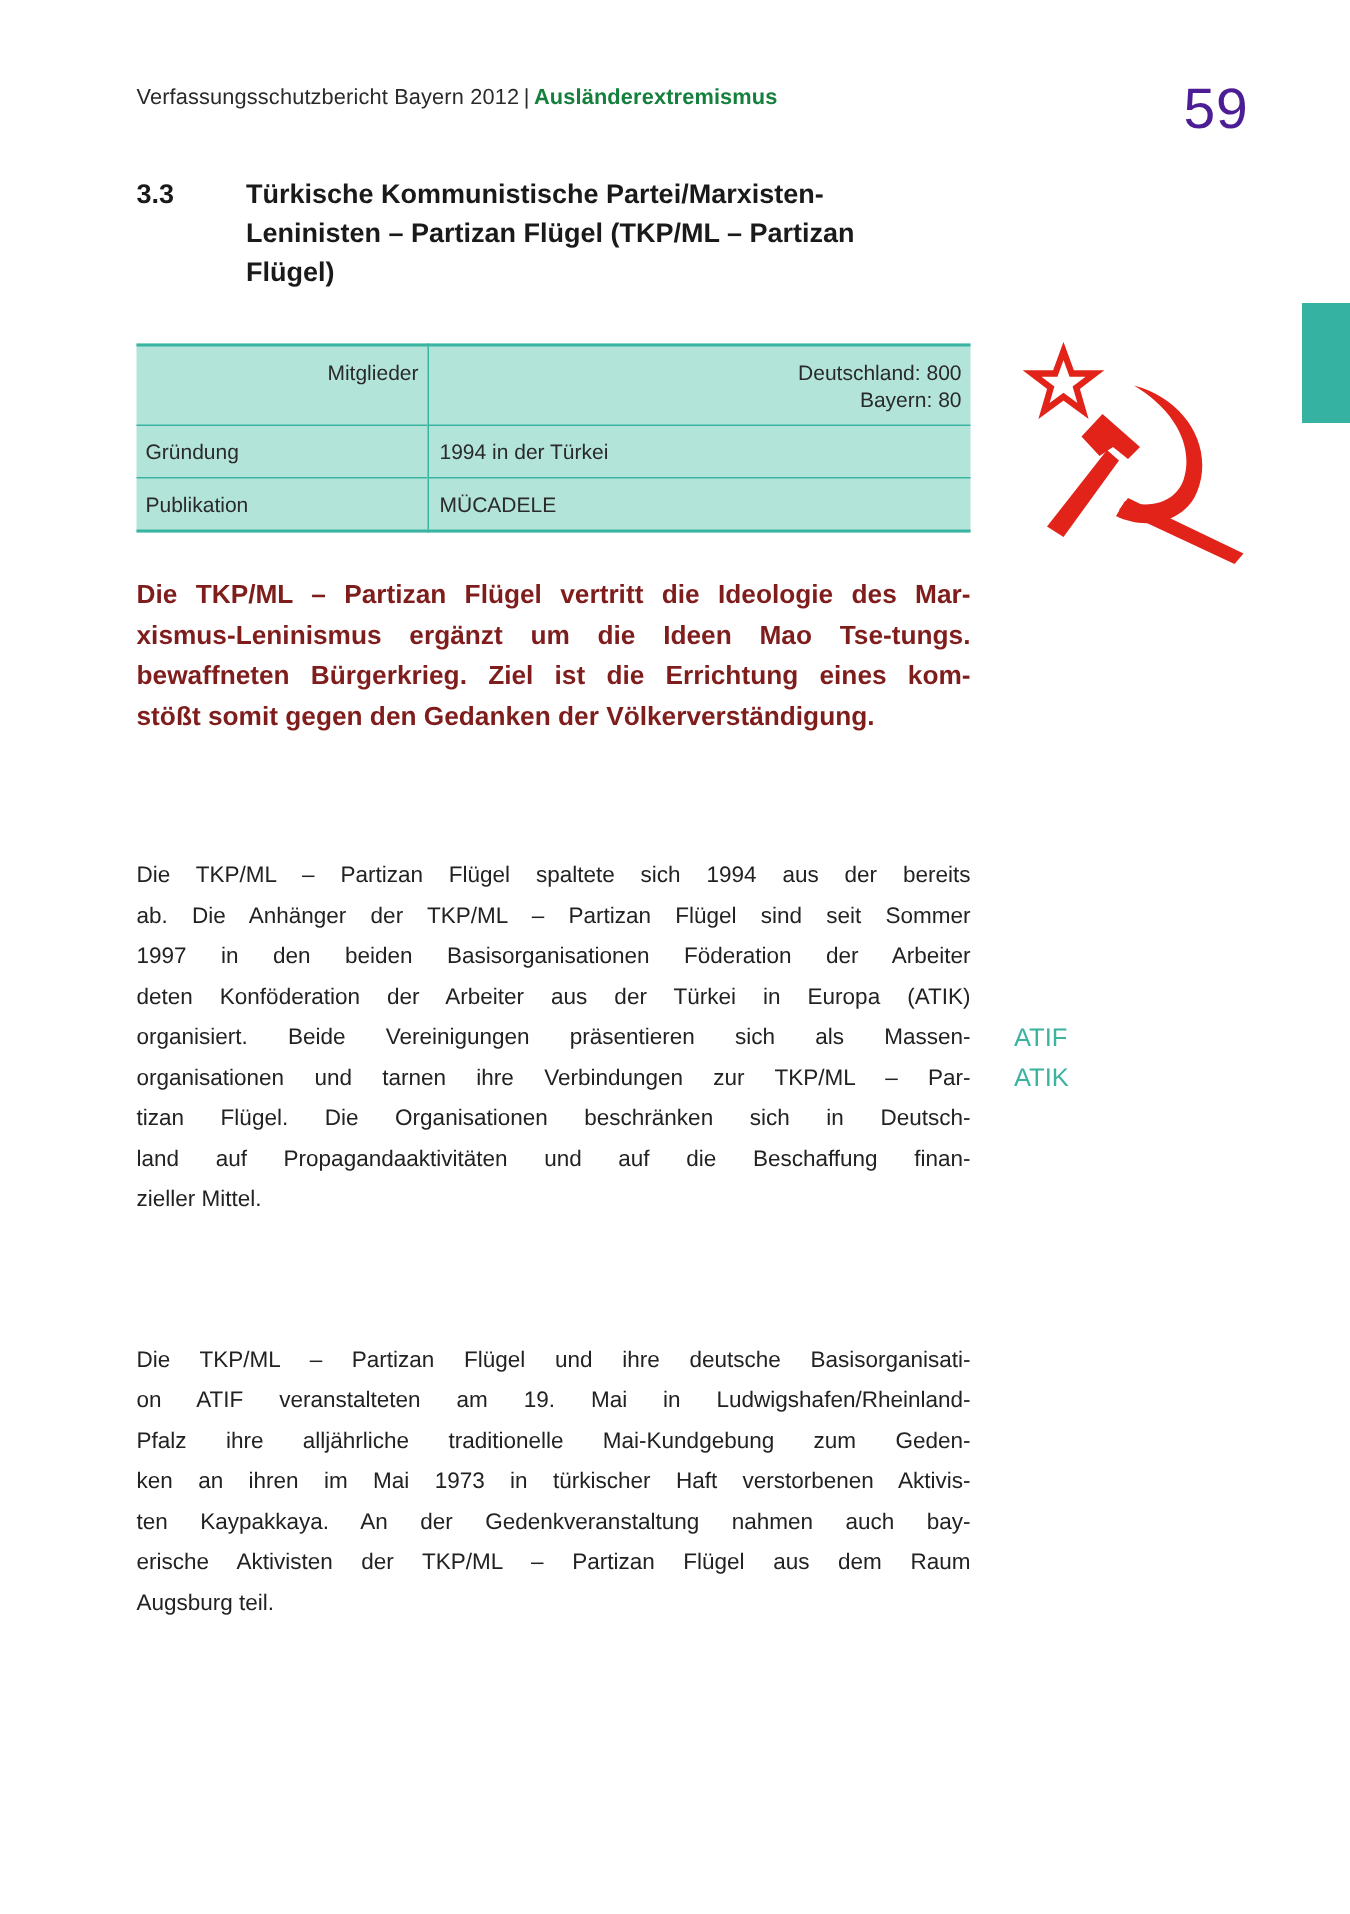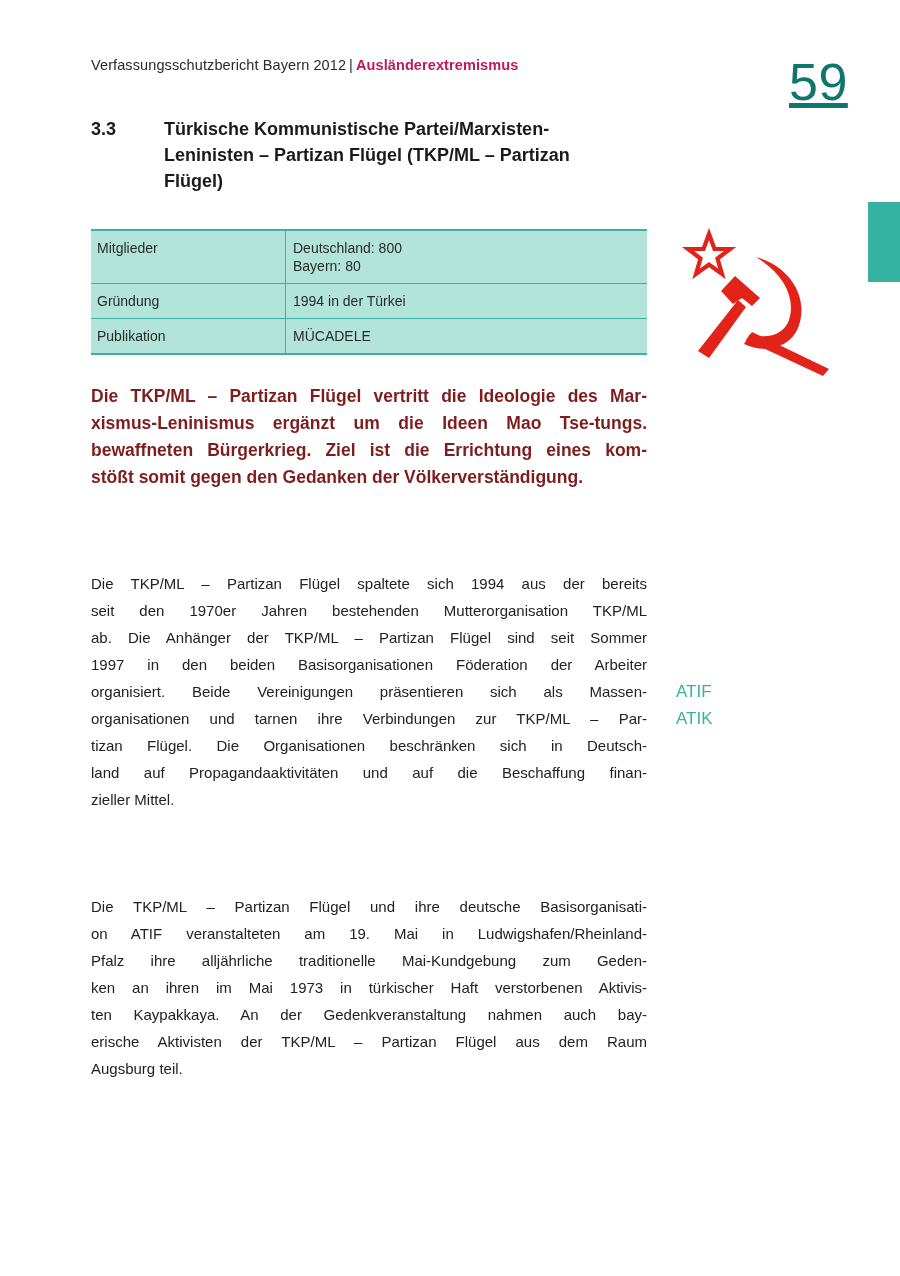--- a/index.html
+++ b/index.html
@@ -19,31 +19,30 @@
       position: absolute;
       left: 91px;
       top: 57px;
       font-size: 14.5px;
       letter-spacing: 0.1px;
       color: #2a2a2a;
       white-space: nowrap;
     }
     .running-header .sep { margin: 0 3px; }
     .running-header .section {
-      color: #be185d;
+      color: #15803d;
       font-weight: bold;
     }
     .page-number {
       position: absolute;
       left: 789px;
       top: 52px;
-      font-size: 52px;
-      color: #0f766e;
+      font-size: 38px;
+      color: #4c1d95;
       letter-spacing: 0.5px;
-      text-decoration: underline;
     }
     .side-tab {
       position: absolute;
       left: 868px;
       top: 202px;
       width: 32px;
       height: 80px;
       background: #36b2a2;
     }
     .section-heading {
@@ -82,21 +81,21 @@
     .fact-table td {
       vertical-align: top;
       padding: 8px 6px 8px 6px;
       line-height: 18px;
     }
     .fact-table td.label {
       width: 182px;
       border-right: 1.5px solid #3ab3a1;
     }
     .fact-table td.value { padding-left: 7px; }
-    .fact-table tr.row-1 td { height: 33px; }
+    .fact-table tr.row-1 td { height: 33px; text-align: right; }
     .emblem {
       position: absolute;
       left: 682px;
       top: 228px;
       width: 150px;
       height: 150px;
     }
     .lead {
       position: absolute;
       left: 91px;
@@ -199,23 +198,23 @@
 
 <div class="lead">
   <span class="lead-line">Die TKP/ML – Partizan Flügel vertritt die Ideologie des Mar-</span>
   <span class="lead-line">xismus-Leninismus ergänzt um die Ideen Mao Tse-tungs.</span>
   <span class="lead-line">bewaffneten Bürgerkrieg. Ziel ist die Errichtung eines kom-</span>
   <span class="lead-line last">stößt somit gegen den Gedanken der Völkerverständigung.</span>
 </div>
 
 <div class="body-text para-1">
   <span class="body-line">Die TKP/ML – Partizan Flügel spaltete sich 1994 aus der bereits</span>
-  <span class="body-line">seit den 1970er Jahren bestehenden Mutterorganisation TKP/ML</span>
   <span class="body-line">ab. Die Anhänger der TKP/ML – Partizan Flügel sind seit Sommer</span>
   <span class="body-line">1997 in den beiden Basisorganisationen Föderation der Arbeiter</span>
+  <span class="body-line">deten Konföderation der Arbeiter aus der Türkei in Europa (ATIK)</span>
   <span class="body-line">organisiert. Beide Vereinigungen präsentieren sich als Massen-</span>
   <span class="body-line">organisationen und tarnen ihre Verbindungen zur TKP/ML – Par-</span>
   <span class="body-line">tizan Flügel. Die Organisationen beschränken sich in Deutsch-</span>
   <span class="body-line">land auf Propagandaaktivitäten und auf die Beschaffung finan-</span>
   <span class="body-line last">zieller Mittel.</span>
 </div>
 
 <div class="margin-note atif">ATIF</div>
 <div class="margin-note atik">ATIK</div>
 

